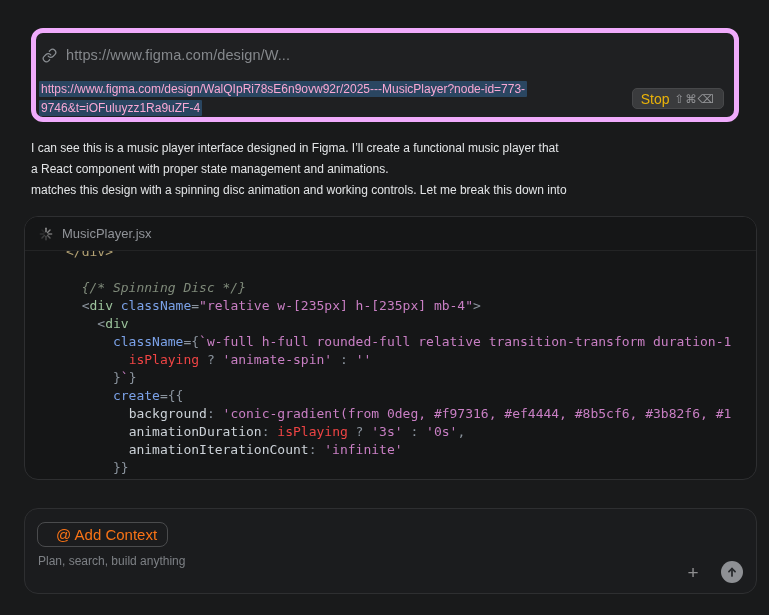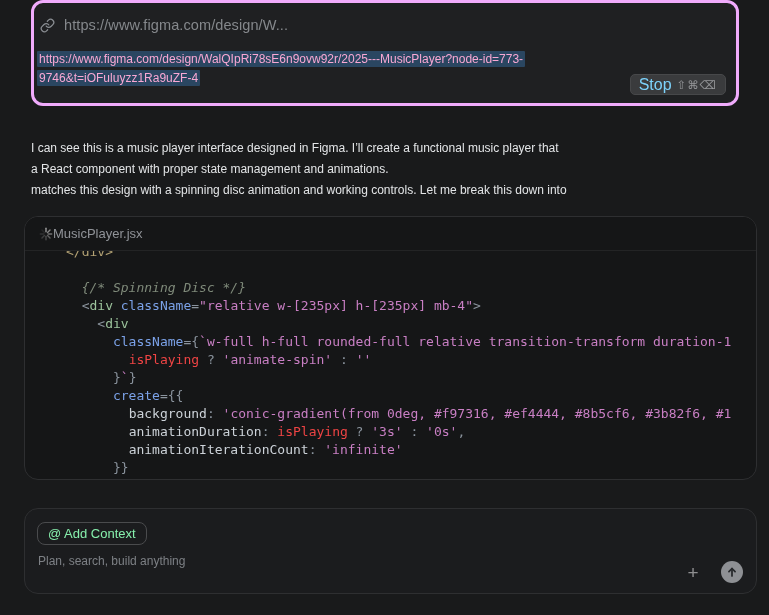--- a/index.html
+++ b/index.html
@@ -3,44 +3,44 @@
 <meta charset="utf-8">
 <style>
   html,body{margin:0;padding:0;background:#191a1b;}
   *{box-sizing:border-box;}
   .stage{
     position:relative;width:769px;height:615px;background:#191a1b;overflow:hidden;
     font-family:"Liberation Sans",sans-serif;
   }
   
   .url-card{
-    position:absolute;left:31px;top:0;width:708px;height:106px;
-    background:#1f2022;border:3px solid #f0abfc;border-radius:12px;
+    position:absolute;left:31px;top:28px;width:708px;height:94px;
+    background:#1f2022;border:5px solid #f0abfc;border-radius:12px;
   }
   .link-row{position:absolute;left:6px;top:14px;display:flex;align-items:center;gap:9px;}
   .link-row .lnk-ic{flex:0 0 auto;display:flex;}
   .trunc-url{font-size:14.5px;color:#85888c;letter-spacing:.1px;}
   .sel-block{position:absolute;left:3px;top:47px;font-size:12px;line-height:19px;color:#f9a8d4;}
   .sel-block .sel-line{white-space:pre;}
   .sel-block .hl{background:#2a4661;padding:1px 2px;border-radius:1px;}
   .stop-btn{
     position:absolute;right:10px;bottom:8px;height:21px;display:flex;align-items:center;gap:5px;
     background:#3a3b3d;border:1px solid #47484a;border-radius:5px;padding:0 8px;cursor:pointer;
   }
-  .stop-btn .stop-label{font-size:16px;color:#7dd3fc;}
+  .stop-btn .stop-label{font-size:14px;color:#eab308;}
   .stop-btn .stop-keys{font-size:11.5px;color:#97989b;font-family:"DejaVu Sans",sans-serif;letter-spacing:1px;}
   
   .assist-msg{position:absolute;left:31px;top:138px;width:725px;font-size:12px;line-height:21px;color:#e3e5e7;}
   
   .code-card{
     position:absolute;left:24px;top:216px;width:733px;height:264px;
     background:#151617;border:1px solid #2e2f31;border-radius:14px;overflow:hidden;
   }
   .code-header{
-    position:relative;height:34px;display:flex;align-items:center;padding:0 14px;
+    position:relative;height:34px;display:flex;align-items:center;gap:9px;padding:0 14px;
     background:#151617;border-bottom:1px solid #232425;z-index:2;
   }
   .code-filename{font-size:13px;color:#909398;}
   .code-scroll{
     position:absolute;left:0;top:34px;right:0;bottom:0;overflow:hidden;
     padding-left:41px;
   }
   .code-body{margin-top:-8px;}
   .code-line{
     font-family:"DejaVu Sans Mono",monospace;font-size:13px;line-height:18px;
@@ -57,21 +57,21 @@
   .tk-comment{color:#7f8a7a;font-style:italic;}
   
   .composer{
     position:absolute;left:24px;top:508px;width:733px;height:86px;
     background:#1b1c1e;border:1px solid #2e2f31;border-radius:14px;
   }
   .ctx-chip{
     position:absolute;left:12px;top:13px;display:inline-flex;align-items:center;
     border:1px solid #4a4b4d;border-radius:8px;padding:3px 10px;cursor:pointer;background:transparent;
   }
-  .ctx-chip span{font-size:13px;color:#86efac;}
+  .ctx-chip span{font-size:15px;color:#f97316;margin-left:8px;}
   .composer-input{position:absolute;left:13px;top:45px;font-size:12px;color:#7d8085;cursor:text;}
   .plus-btn{
     position:absolute;right:52px;bottom:10px;width:22px;height:22px;display:flex;align-items:center;
     justify-content:center;color:#8e8e90;font-size:19px;cursor:pointer;line-height:1;
   }
   .send-btn{
     position:absolute;right:13px;bottom:10px;width:22px;height:22px;border-radius:50%;
     background:#8e9094;display:flex;align-items:center;justify-content:center;cursor:pointer;
   }
 </style>

